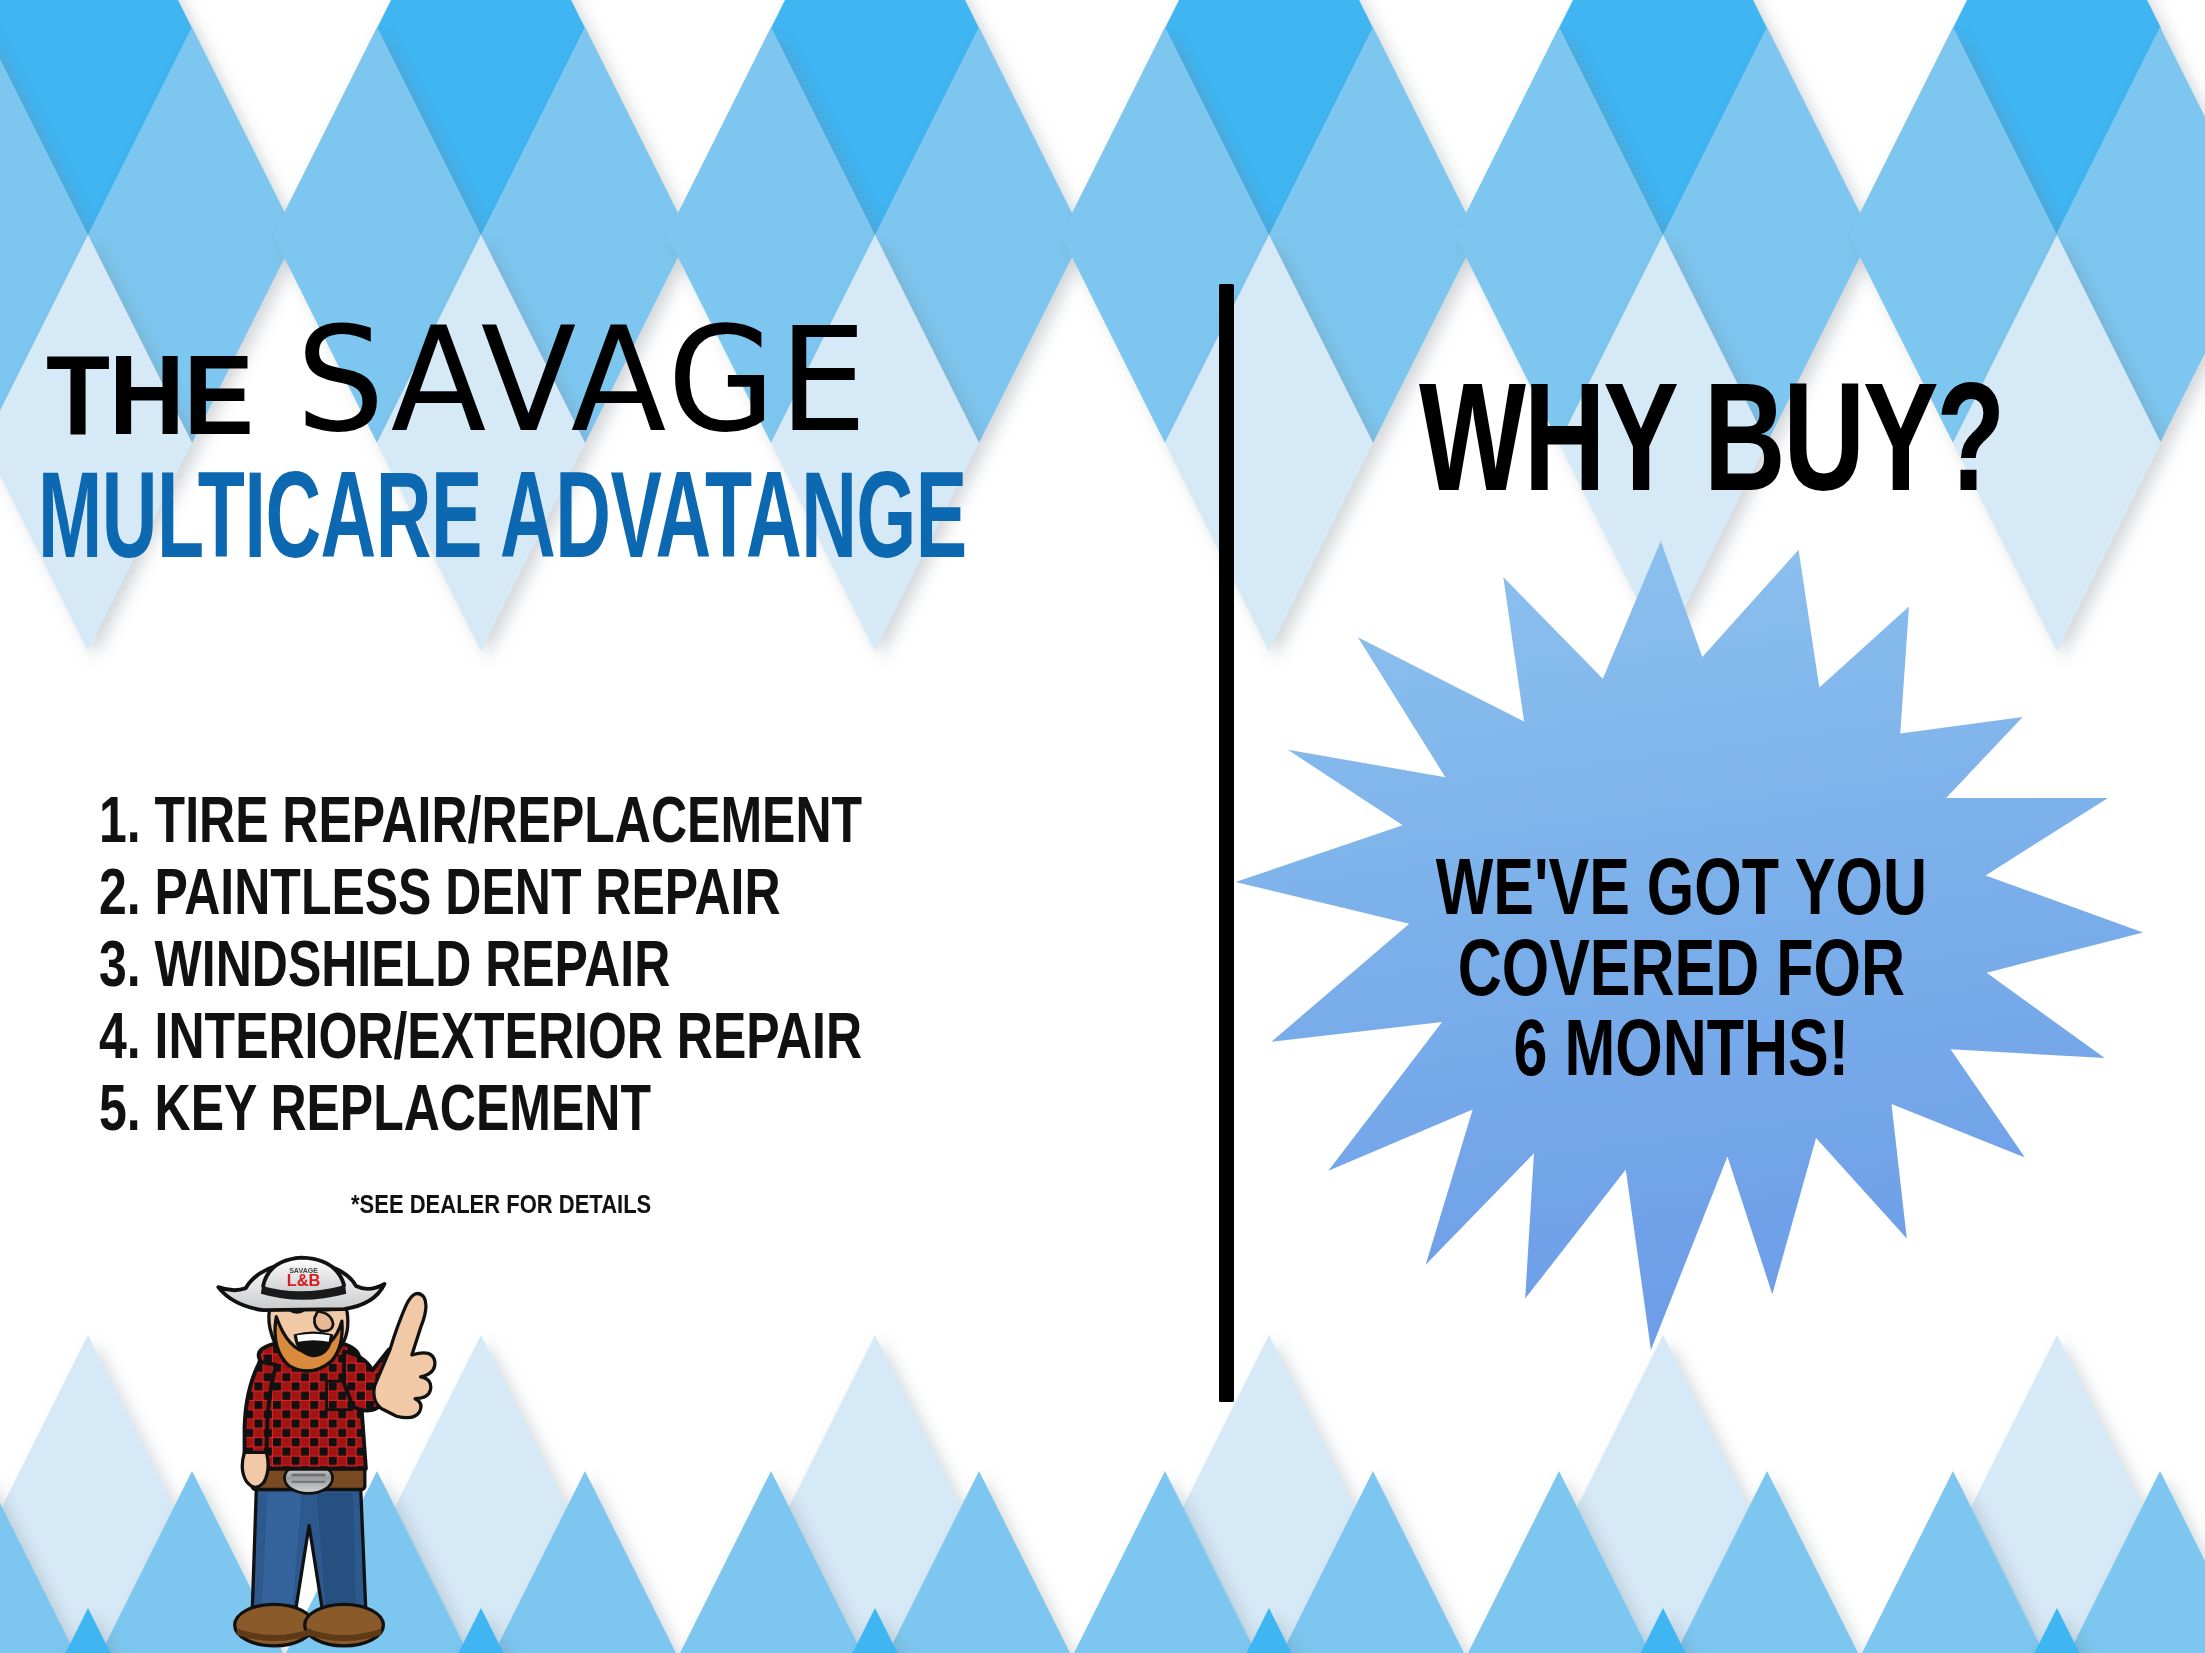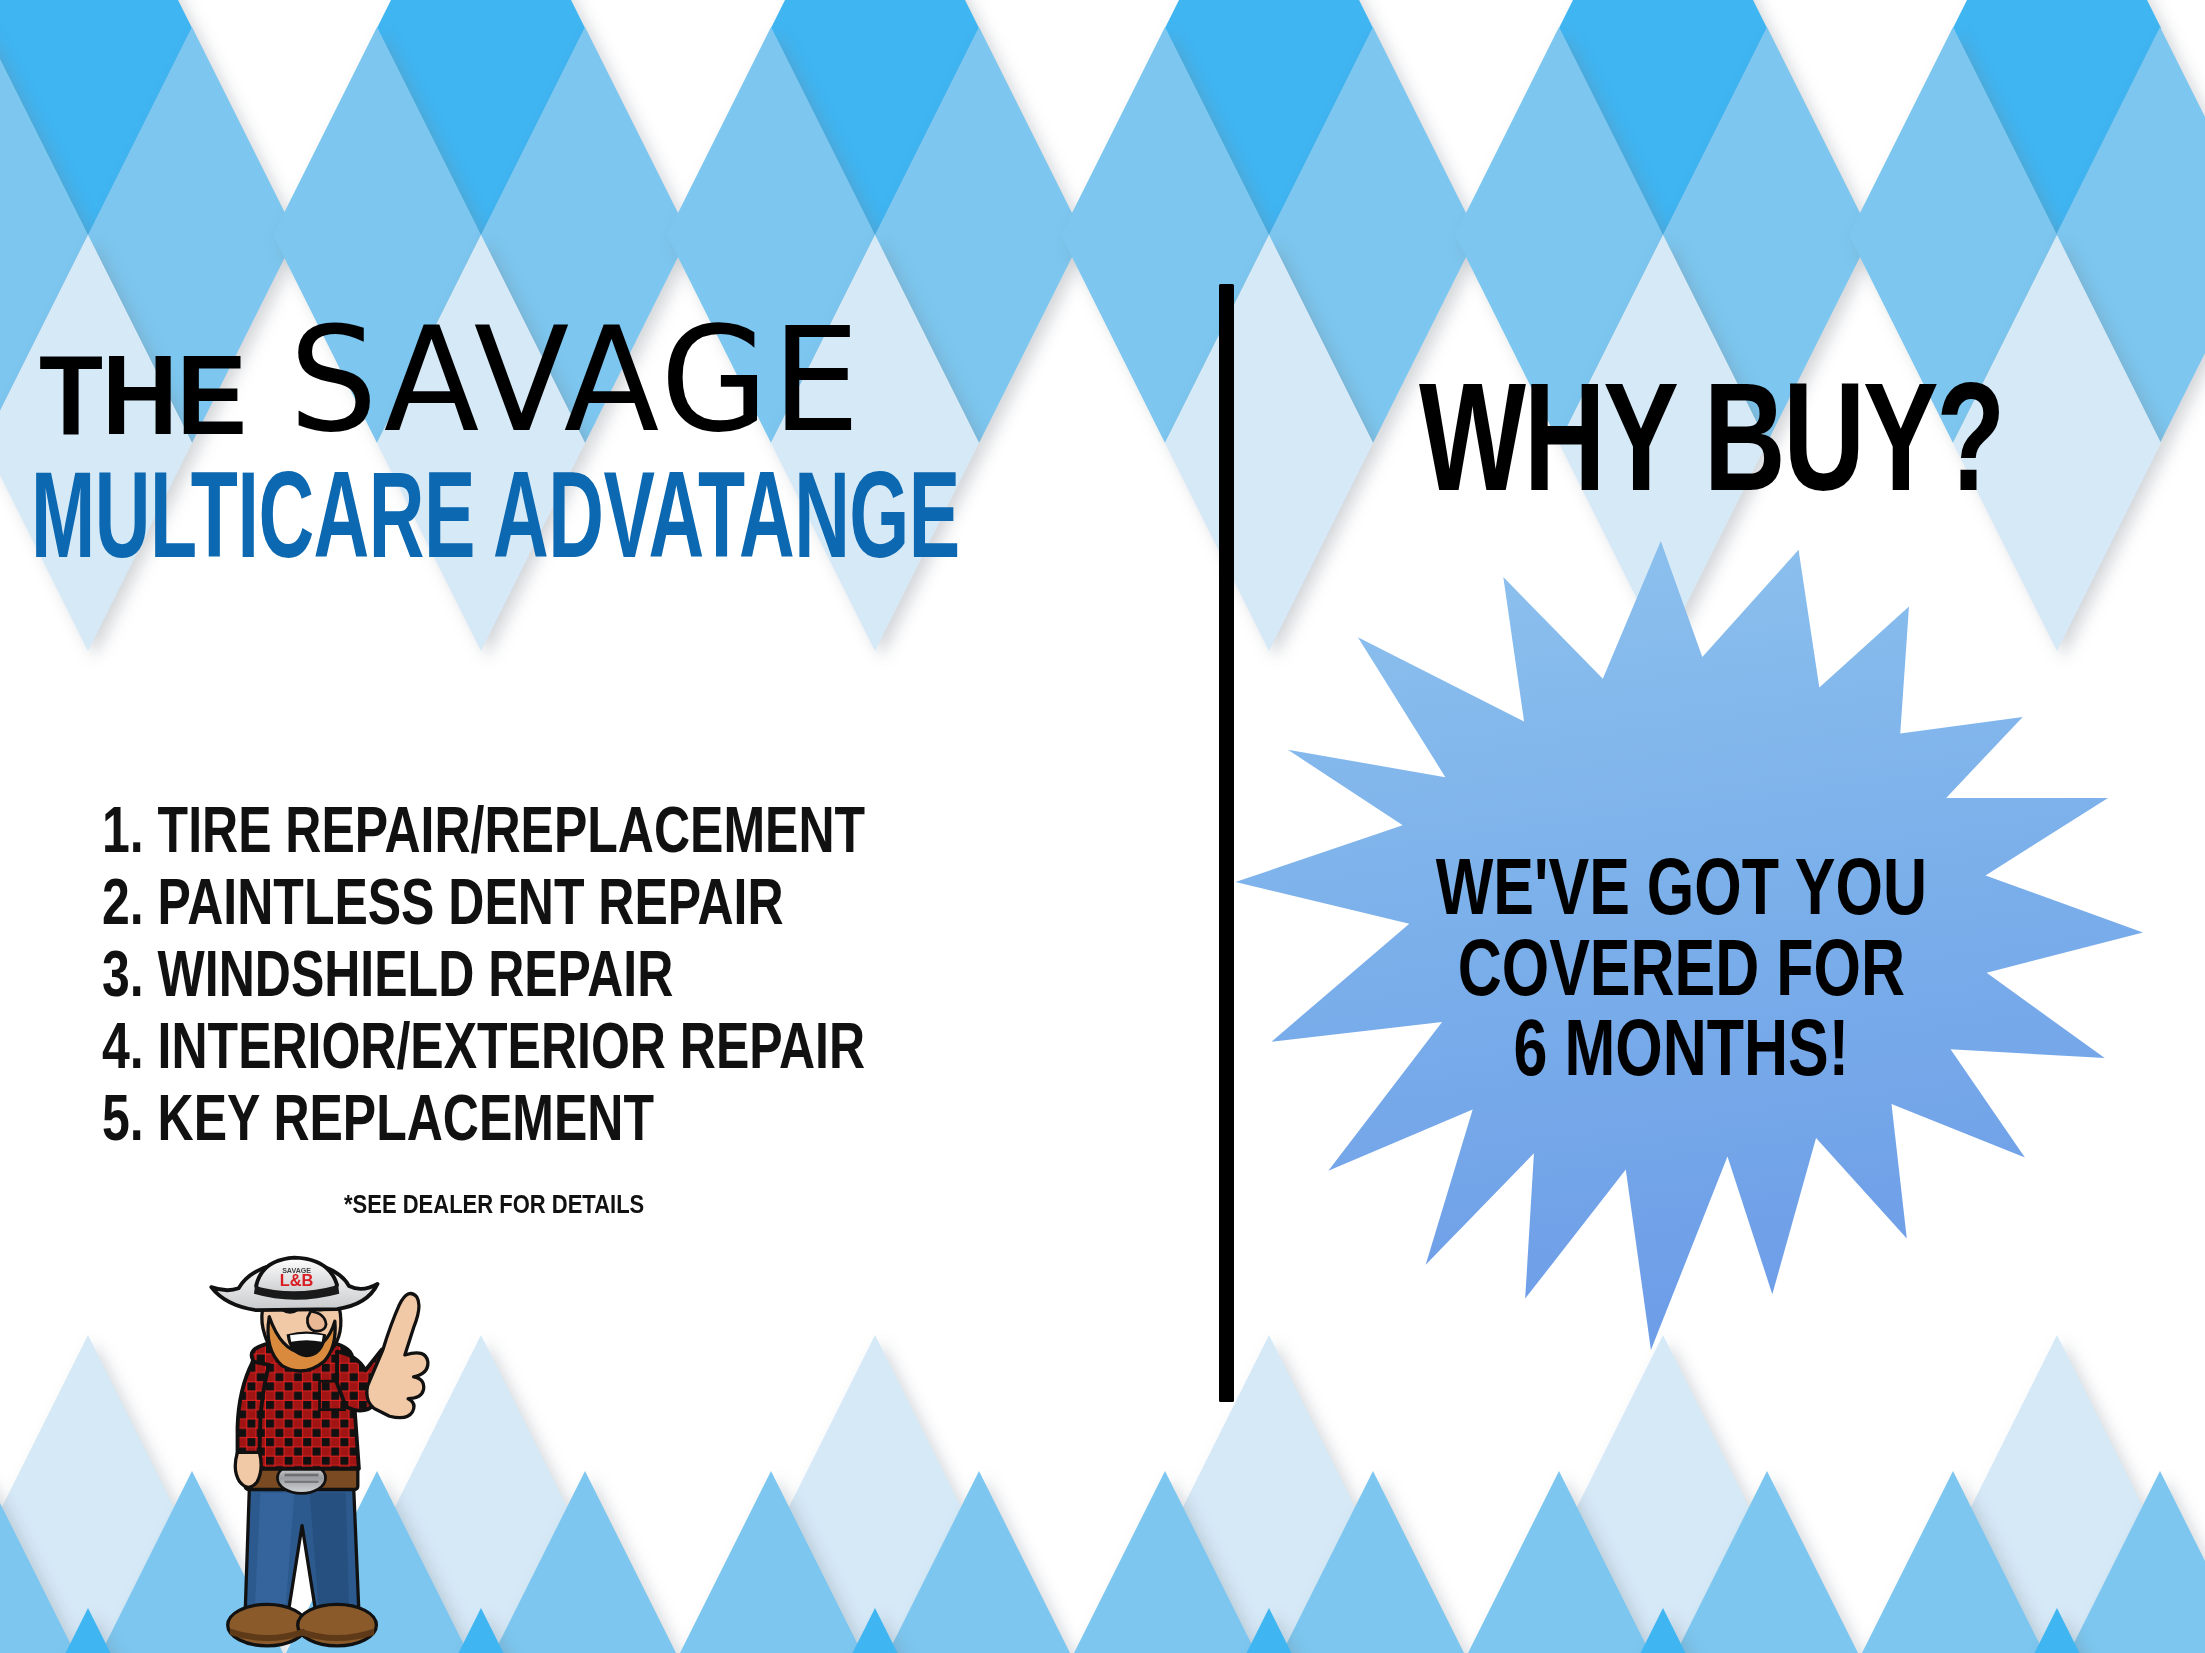--- a/index.html
+++ b/index.html
@@ -35,21 +35,21 @@
     top: 284px;
     width: 14.8px;
     height: 1118px;
     background: #000000;
     border-radius: 1.6px;
   }
 
   
   .left-col {
     position: absolute;
-    left: 9px;
+    left: 16px;
     top: 0;
     width: 1219px;
     height: 1654px;
     border-radius: 7px;
   }
   .title-row {
     position: absolute;
     left: 29.5px;
     top: 328px;
     display: flex;
@@ -89,21 +89,21 @@
     color: #0c68b0;
     transform: scaleY(1.5) scaleX(0.94);
     transform-origin: left top;
     white-space: nowrap;
   }
 
   .service-list {
     position: absolute;
     left: 77px;
     top: 782px;
-    margin: 16px;
+    margin: 6px;
     padding: 0;
     list-style: none;
   }
   .service-item {
     font-family: "Liberation Sans Narrow", "Liberation Sans", sans-serif;
     font-weight: 700;
     font-size: 50px;
     line-height: 1.0;
     letter-spacing: 0px;
     color: #111111;

